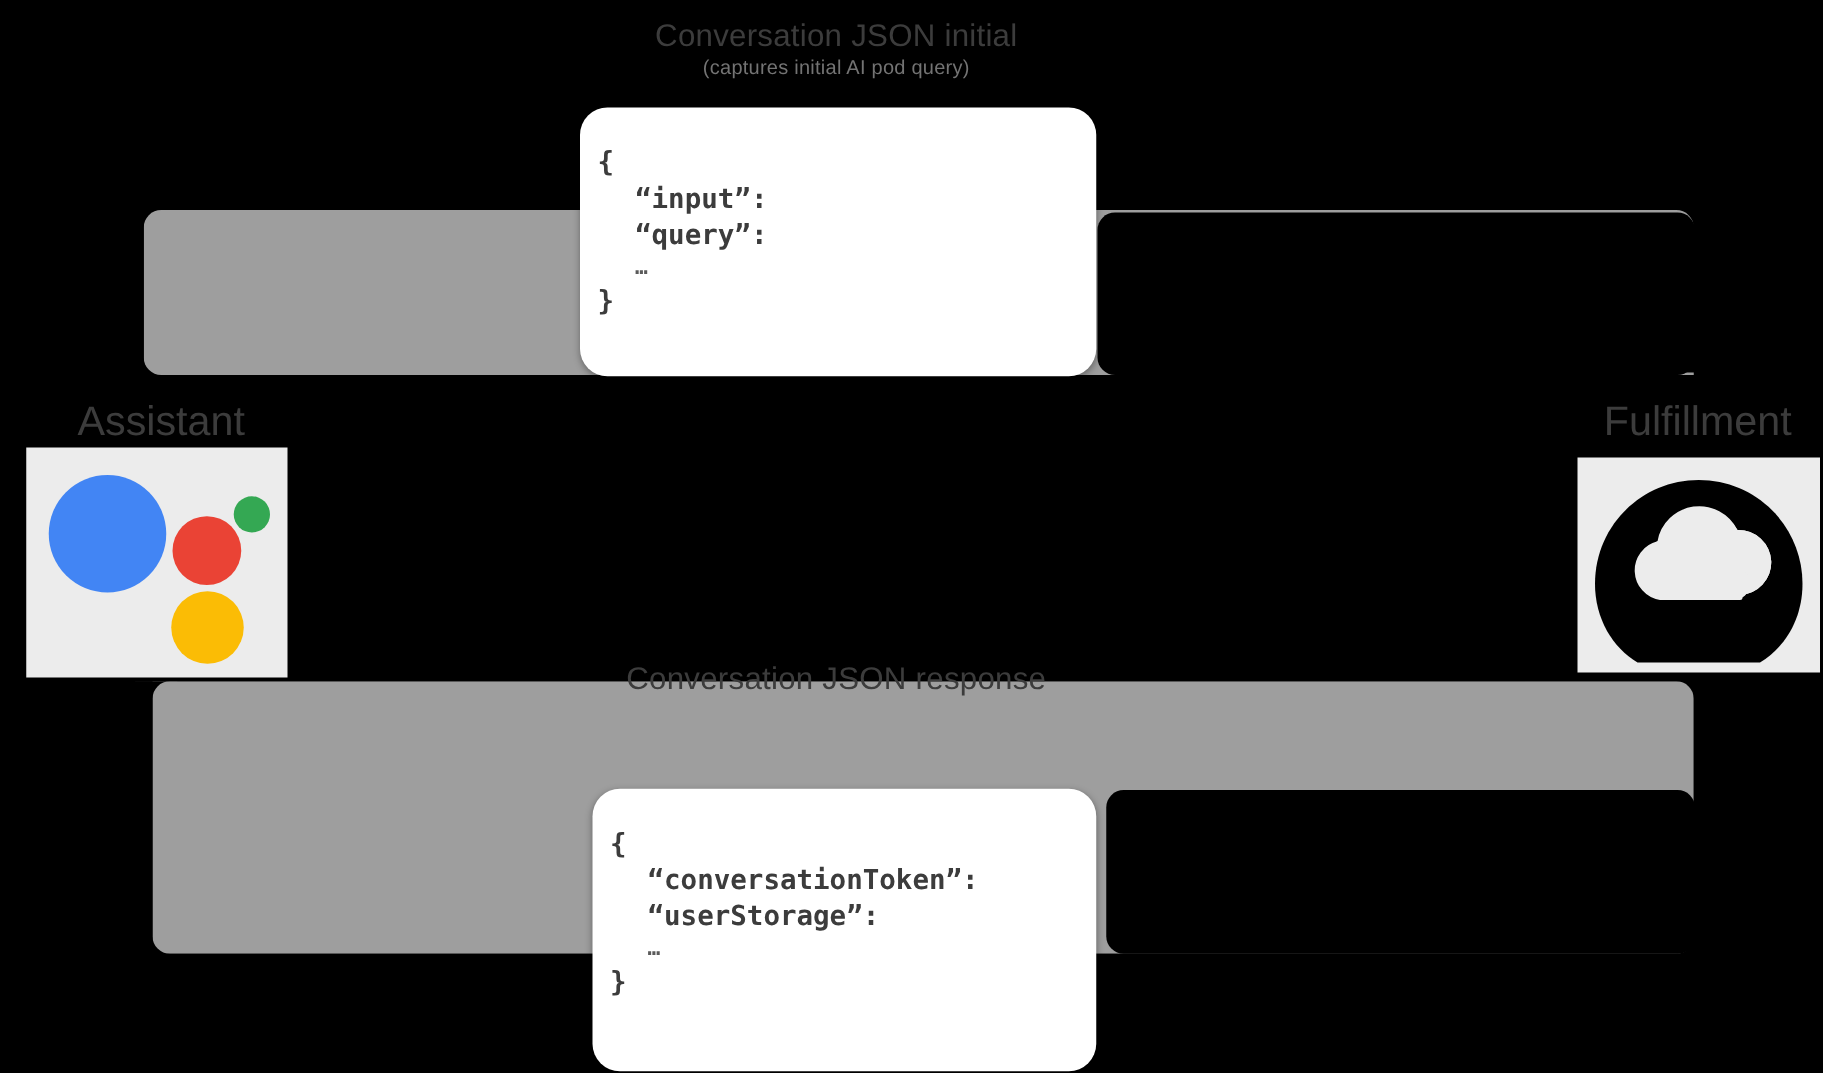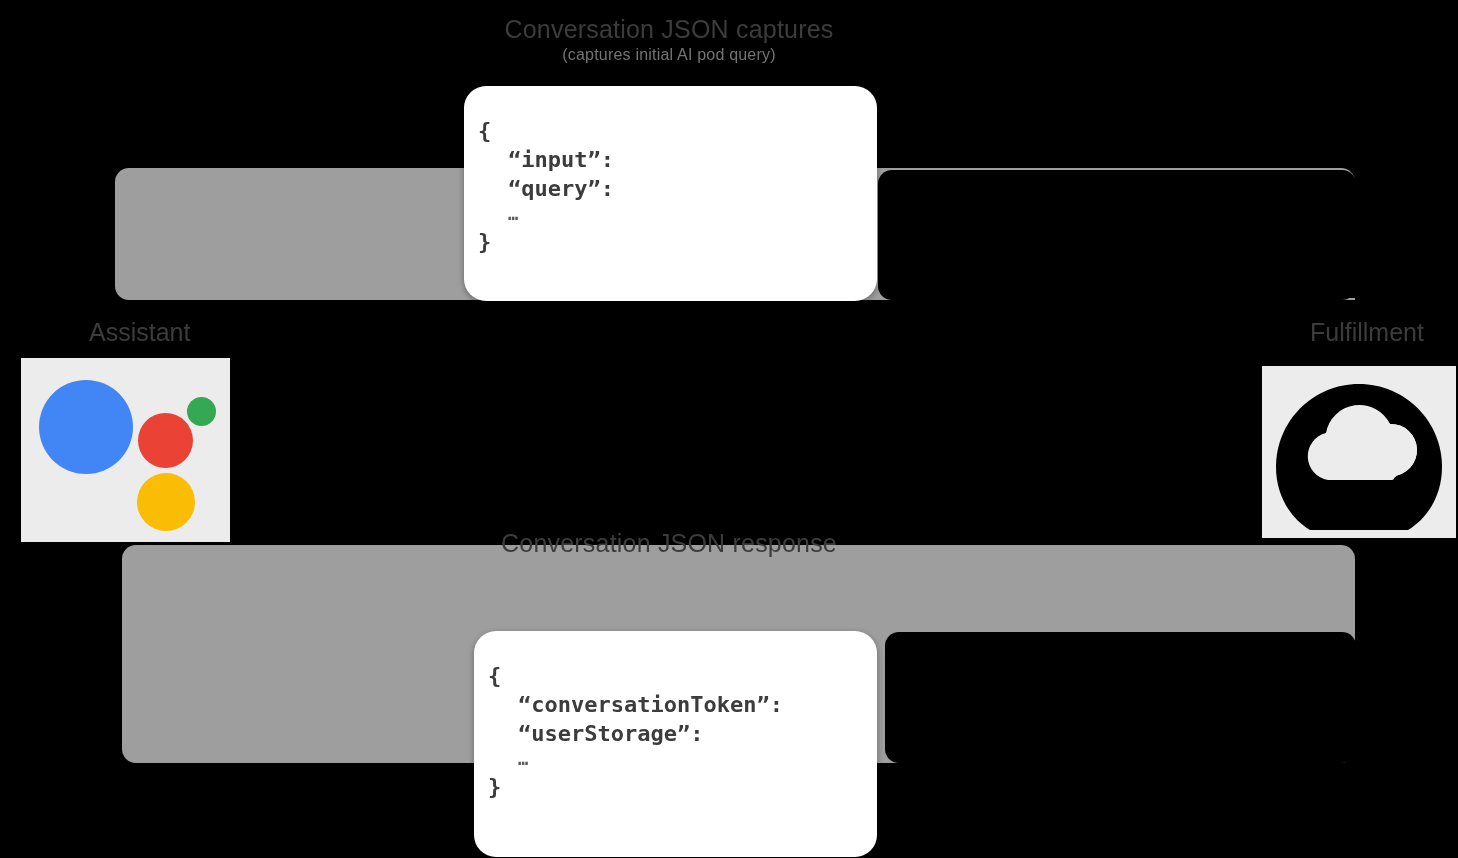--- a/index.html
+++ b/index.html
@@ -153,26 +153,25 @@
     position: absolute;
     left: 12px;
     top: 16px;
     width: 170px;
     height: 152px;
   }
 
   
   .node-label {
     position: absolute;
-    font-size: 25px;
+    font-size: 33px;
     font-weight: 500;
     color: #3c3c3c;
     user-select: none;
     white-space: nowrap;
-    margin-left: 27px;
   }
   #label-assistant   { left: 62px;   top: 318px; }
   #label-fulfillment { left: 1283px; top: 318px; }
 </style>
 </head>
 <body>
 
 <div id="stage">
 
   <div class="band" id="band-request"></div>
@@ -186,21 +185,21 @@
   <div class="dark-strip" id="strip-bot-black"></div>
   <div class="dark-strip" id="strip-left-black"></div>
   <div class="dark-strip" id="strip-right-black"></div>
   <div class="dark-strip" id="strip-left-black2"></div>
   <div class="dark-strip" id="strip-right-black2"></div>
 
   <div class="dark-card" id="dark-card-request"></div>
   <div class="dark-card" id="dark-card-response"></div>
 
   <div class="label-group" id="label-request">
-    <span class="label-primary">Conversation JSON captures</span>
+    <span class="label-primary">Conversation JSON initial</span>
     <span class="label-secondary">(captures initial AI pod query)</span>
   </div>
 
   <div class="json-card" id="json-card-request">
     <span class="json-line">{</span>
     <span class="json-line json-indent">“input”:</span>
     <span class="json-line json-indent">“query”:</span>
     <span class="json-ellipsis">…</span>
     <span class="json-line">}</span>
   </div>

